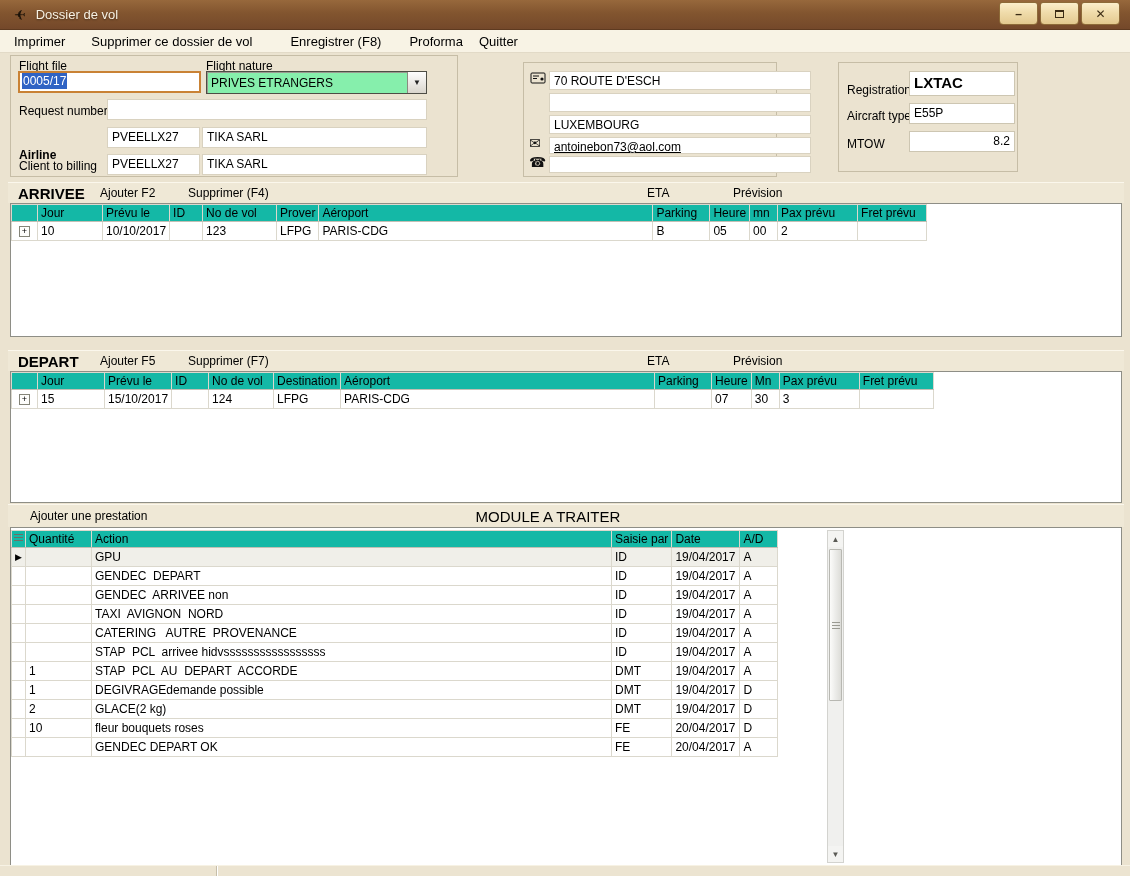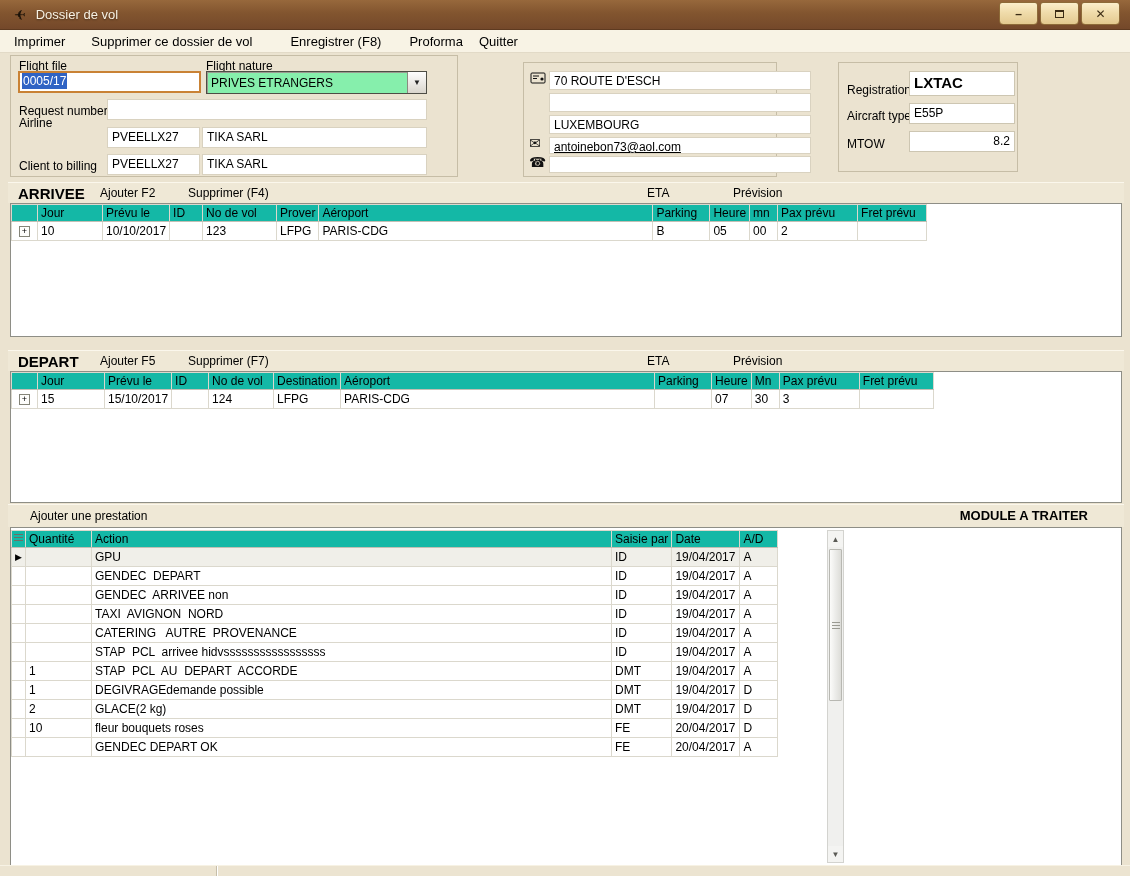--- a/index.html
+++ b/index.html
@@ -110,21 +110,21 @@
   <div class="groupbox" style="left:10px; top:55px; width:448px; height:122px;">
     <span class="lbl" style="left:8px; top:3px;">Flight file</span>
     <div class="field" id="flight-file-input" style="left:7px; top:15px; width:183px; height:22px;"><span class="sel">0005/17</span></div>
     <span class="lbl" style="left:195px; top:3px;">Flight nature</span>
     <div class="combo" style="left:195px; top:15px; width:221px; height:23px;">
       <span class="combo-text">PRIVES ETRANGERS</span>
       <span class="combo-btn">▼</span>
     </div>
     <span class="lbl" style="left:8px; top:48px;">Request number</span>
     <div class="field flat-field" style="left:96px; top:43px; width:320px; height:21px;"></div>
-    <span class="lbl" style="left:8px; top:60px;">Airline</span>
+    <span class="lbl" style="left:8px; top:92px;font-weight:bold;">Airline</span>
     <div class="field flat-field" style="left:96px; top:71px; width:93px; height:21px;">PVEELLX27</div>
     <div class="field flat-field" style="left:191px; top:71px; width:225px; height:21px;">TIKA SARL</div>
     <span class="lbl" style="left:8px; top:103px;">Client to billing</span>
     <div class="field flat-field" style="left:96px; top:98px; width:93px; height:21px;">PVEELLX27</div>
     <div class="field flat-field" style="left:191px; top:98px; width:225px; height:21px;">TIKA SARL</div>
   </div>
 
   <div class="groupbox" style="left:523px; top:62px; width:254px; height:115px;">
     <span class="icon-col" style="left:6px; top:8px;">
       <svg width="16" height="12" viewBox="0 0 16 12">
@@ -259,21 +259,21 @@
         <td class="num">30</td>
         <td class="num">3</td>
         <td></td>
       </tr>
     </tbody>
       </table>
   </div>
 
   <div class="strip" style="top:504px; height:23px;">
     <span style="left:22px; top:4px;">Ajouter une prestation</span>
-    <span style="left:0; width:1080px; text-align:right; font-weight:bold; font-size:13px; top:3px;">MODULE A TRAITER</span>
+    <span style="left:0; width:1080px; text-align:center; font-weight:normal; font-size:15px; top:3px;">MODULE A TRAITER</span>
   </div>
   <div class="gridbox" style="left:10px; top:527px; width:1112px; height:339px;">
     <table class="grid" style="margin-top:2px;">
       <colgroup>
           <col style="width:14px">
           <col style="width:66px">
           <col style="width:520px">
           <col style="width:56px">
           <col style="width:68px">
           <col style="width:38px">

